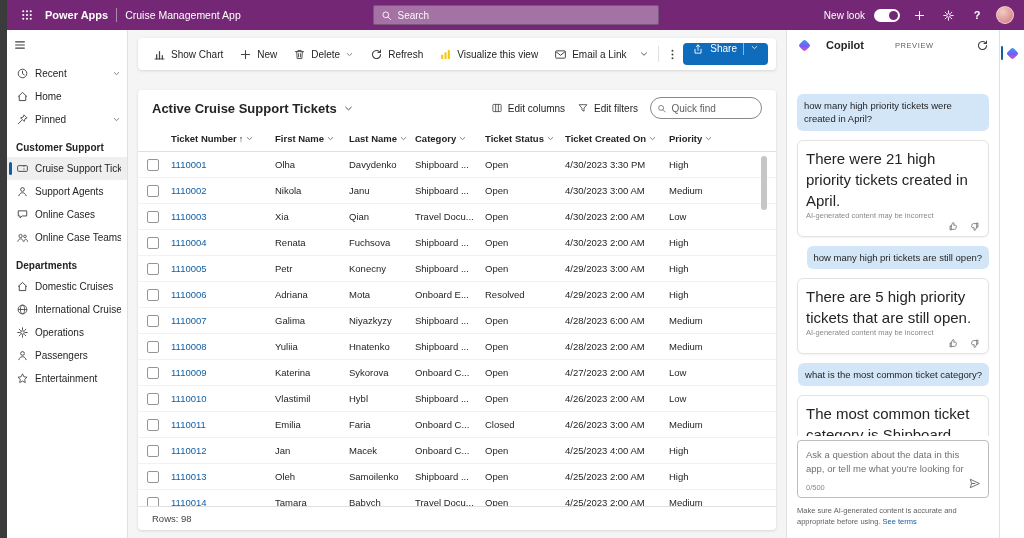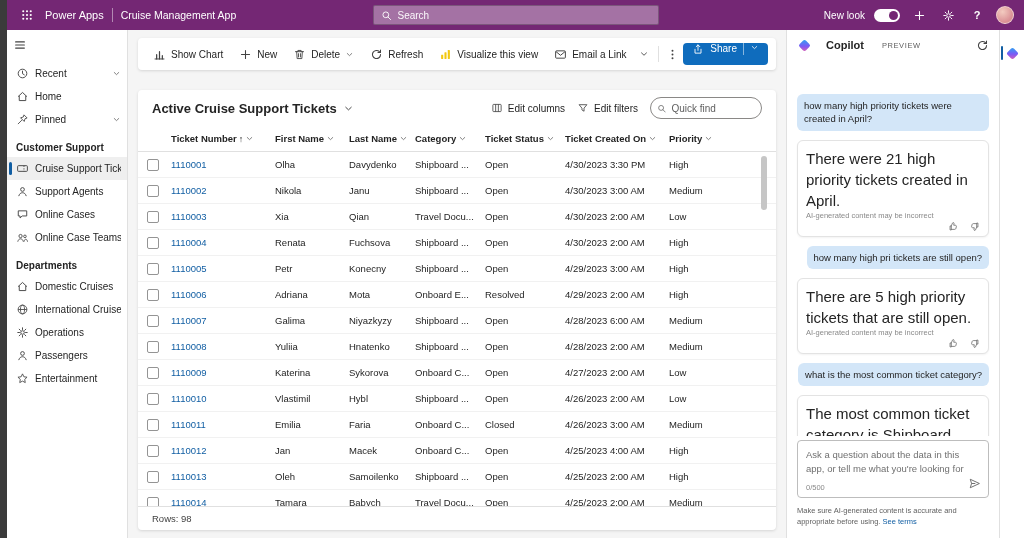--- a/index.html
+++ b/index.html
@@ -4,21 +4,21 @@
 <style>
   *{margin:0;padding:0;box-sizing:border-box}
   html,body{width:1024px;height:538px;overflow:hidden}
   body{font-family:"Liberation Sans","DejaVu Sans",sans-serif;color:#242424;font-size:10px;background:#f5f5f5}
   .screen{width:1024px;height:538px;display:flex}
   .edge{flex:0 0 7px;background:#3b3b3b}
   .window{flex:1;display:flex;flex-direction:column;min-width:0;background:#fff}
 
   
   .topbar{flex:0 0 30px;background:#742774;display:flex;align-items:center;color:#fff;padding:0 10px;gap:8px;position:relative}
-  .brand{font-weight:normal;font-size:11px;white-space:nowrap}
+  .brand{font-weight:bold;font-size:11px;white-space:nowrap}
   .topbar-divider{width:1px;height:14px;background:rgba(255,255,255,.45)}
   .app-name{font-size:10.5px;white-space:nowrap}
   .t-icon{display:flex;align-items:center;justify-content:center;width:20px;height:20px;cursor:pointer;color:#fff}
   .top-search{position:absolute;left:50%;transform:translateX(-50%);width:286px;height:20px;background:rgba(255,255,255,.35);border:1px solid rgba(0,0,0,.25);border-radius:2px;display:flex;align-items:center;gap:6px;padding:0 7px}
   .top-search input{flex:1;background:transparent;border:0;outline:0;color:#fff;font-size:10px;font-family:inherit}
   .top-search input::placeholder{color:rgba(255,255,255,.95)}
   .s-ic{width:11px;height:11px;color:#fff}
   .top-right{margin-left:auto;display:flex;align-items:center;gap:9px}
   .newlook-label{font-size:10px;white-space:nowrap}
   .toggle{width:26px;height:13px;border-radius:7px;background:#fff;position:relative;cursor:pointer;display:inline-block}
@@ -79,21 +79,21 @@
   .ticket-link{color:#115ea3;text-decoration:none;cursor:pointer}
   .grid-footer{flex:0 0 24px;border-top:1px solid #e0e0e0;display:flex;align-items:center;padding:0 14px;font-size:9.5px;color:#424242}
   .vscroll{position:absolute;right:9px;top:64px;bottom:26px;width:7px}
   .vthumb{position:absolute;top:2px;right:0;width:6px;height:54px;background:#c6c6c6;border-radius:3px;cursor:pointer}
 
   
   .copilot{flex:0 0 213px;width:213px;background:#fff;border-left:1px solid #e0e0e0;display:flex;flex-direction:column;min-height:0}
   .cp-header{flex:0 0 30px;display:flex;align-items:center;gap:14px;padding:0 10px}
   .cp-ic{width:15px;height:15px}
   .cp-title{font-weight:bold;font-size:11px}
-  .cp-preview{font-size:7.5px;color:#616161;letter-spacing:.6px;margin-left:4px}
+  .cp-preview{font-size:7.5px;color:#616161;letter-spacing:.6px;margin-left:17px}
   .cp-refresh{margin-left:auto;width:13px;height:13px;color:#424242;cursor:pointer}
   .cp-messages{flex:1;min-height:0;overflow:hidden;padding:34px 10px 6px;display:flex;flex-direction:column;gap:9px}
   .msg-user{align-self:flex-end;background:#d3e6f8;border-radius:6px;padding:5px 7px;font-size:9.5px;line-height:1.4;max-width:100%}
   .msg-bot{border:1px solid #e3e3e3;border-radius:6px;padding:7px 8px 4px;background:#fff;box-shadow:0 1px 2px rgba(0,0,0,.05)}
   .msg-text{font-size:15px;line-height:1.4}
   .msg-disclaimer{font-size:7.5px;color:#8a8a8a;}
   .msg-actions{display:flex;justify-content:flex-end;gap:10px;margin-top:1px}
   .fb{width:11px;height:11px;color:#616161;cursor:pointer}
   .cp-inputbox{margin:4px 10px 0;border:1px solid #bdbdbd;border-radius:4px;padding:7px 8px 5px;position:relative;background:#fff}
   .cp-inputbox textarea{width:100%;border:0;outline:0;resize:none;font-family:inherit;font-size:9.5px;line-height:1.4;color:#242424;height:30px;overflow:hidden;background:transparent}

